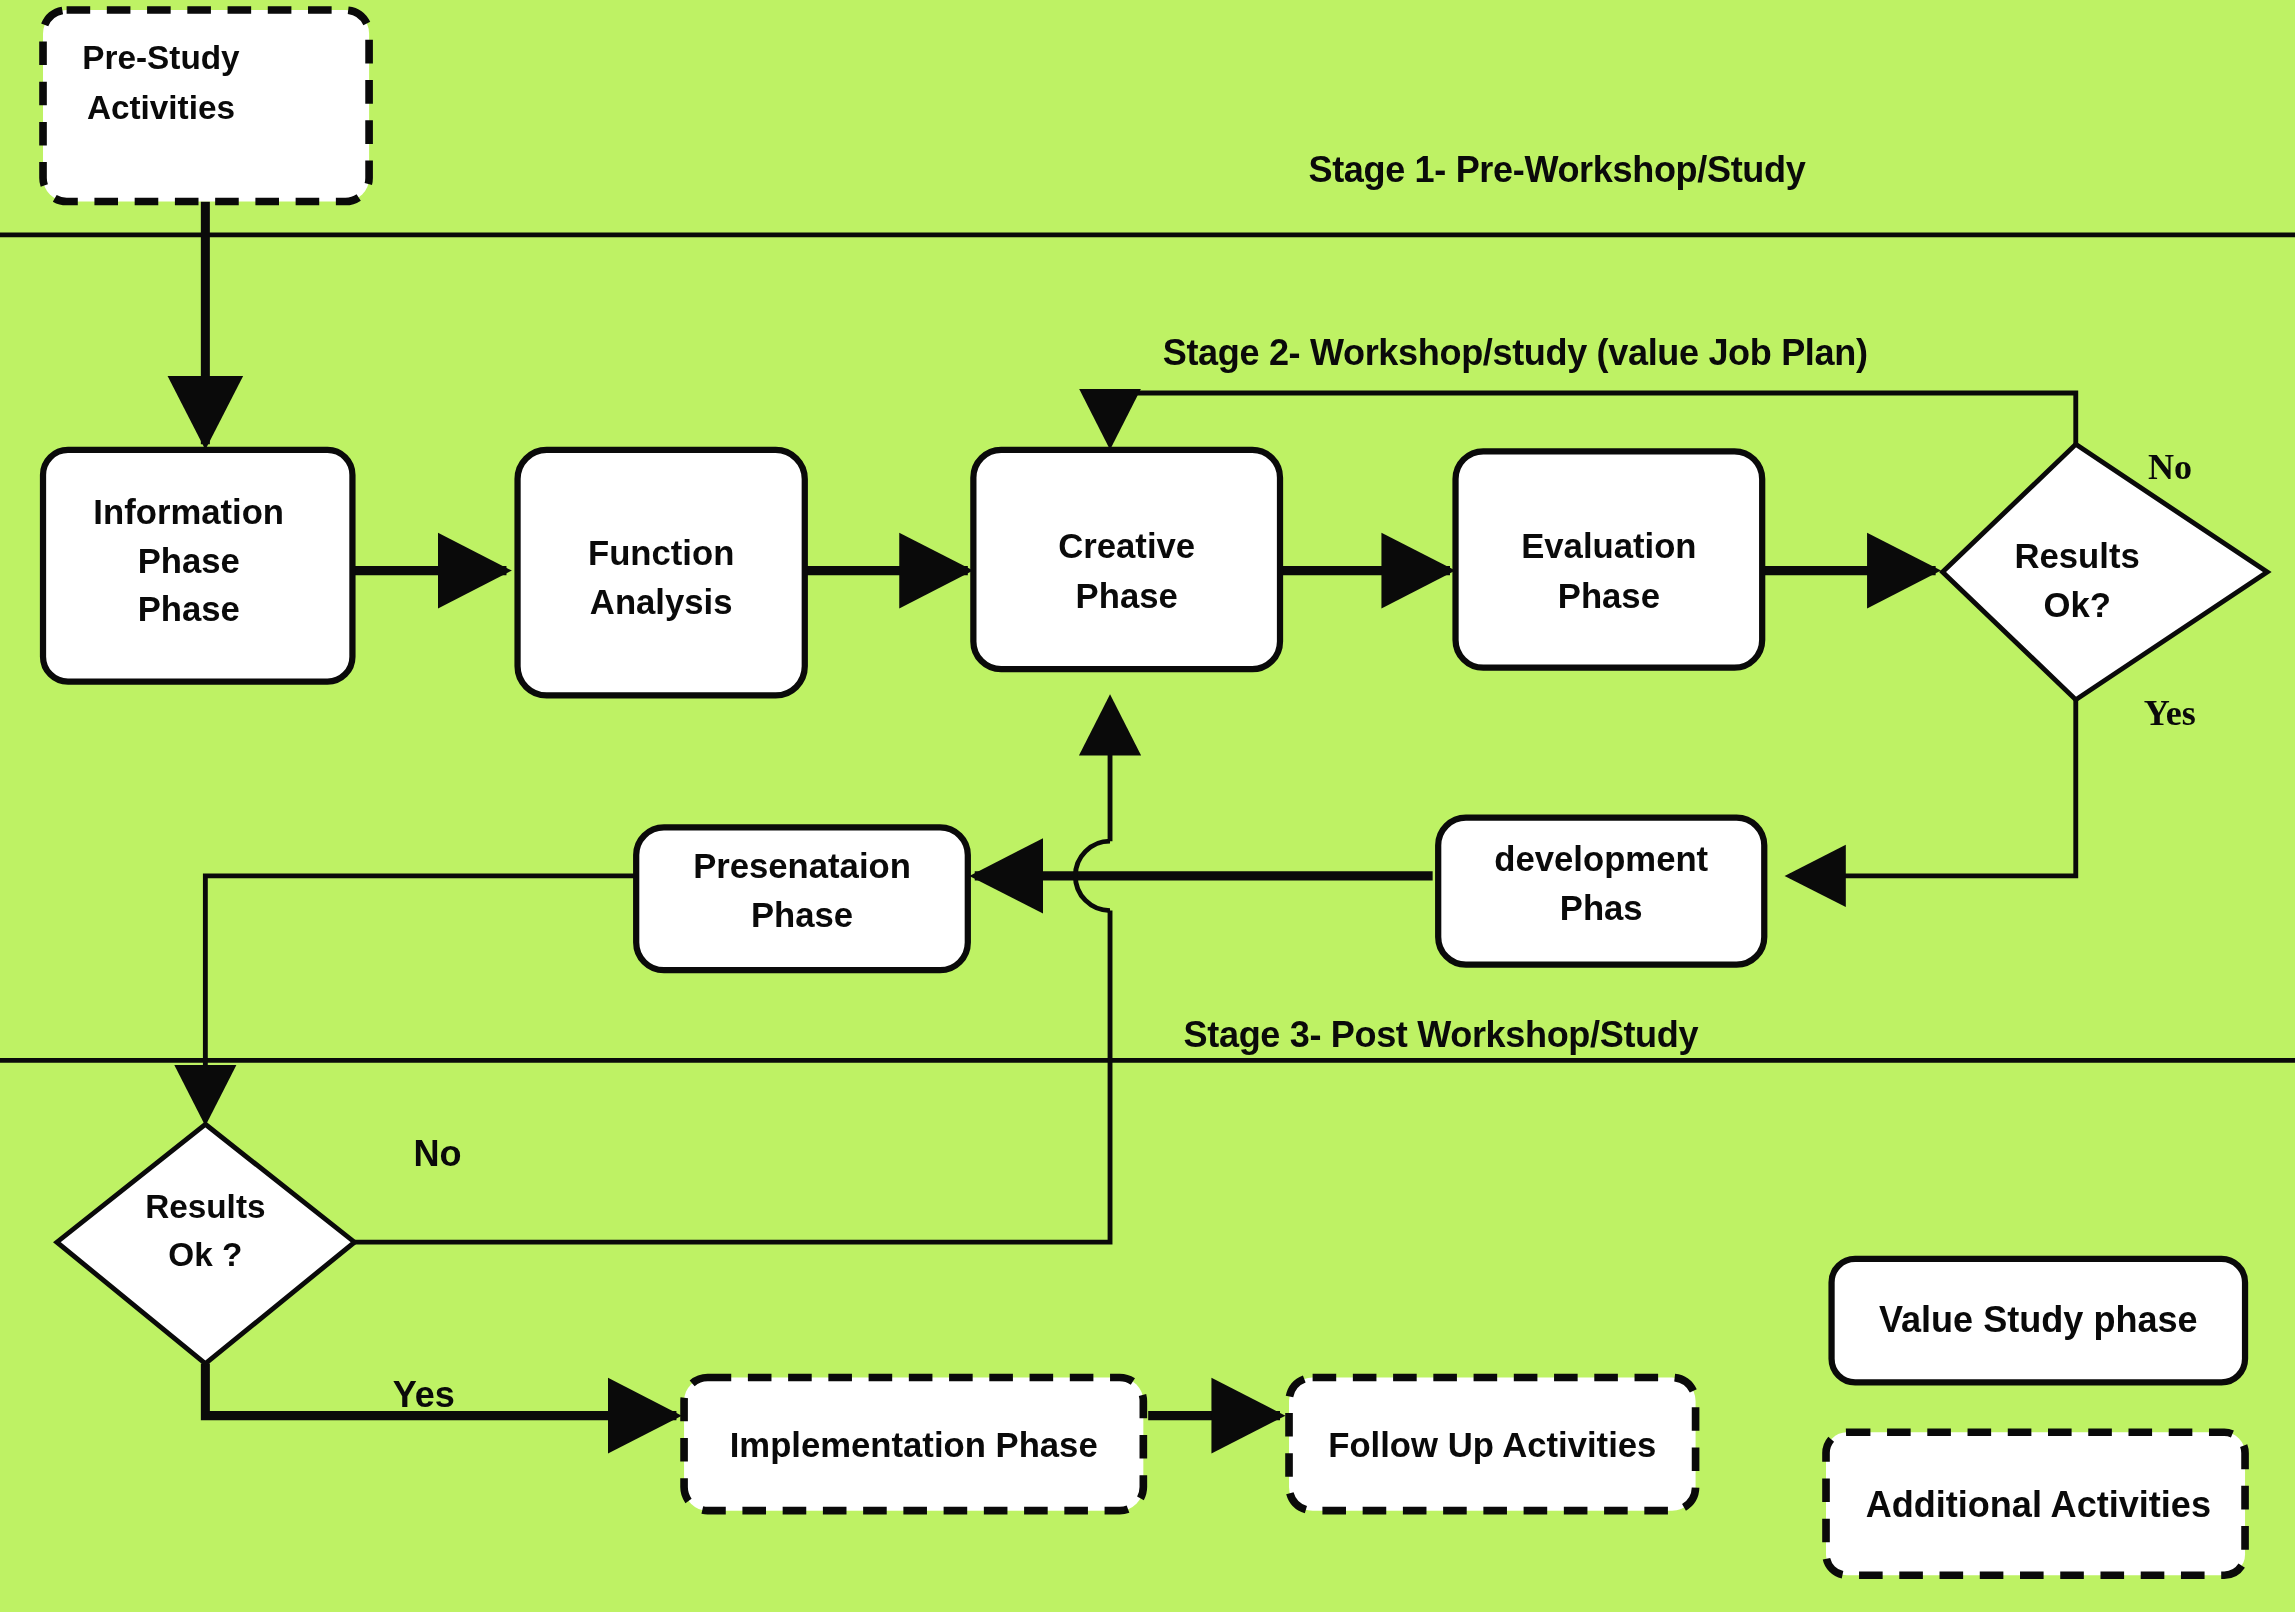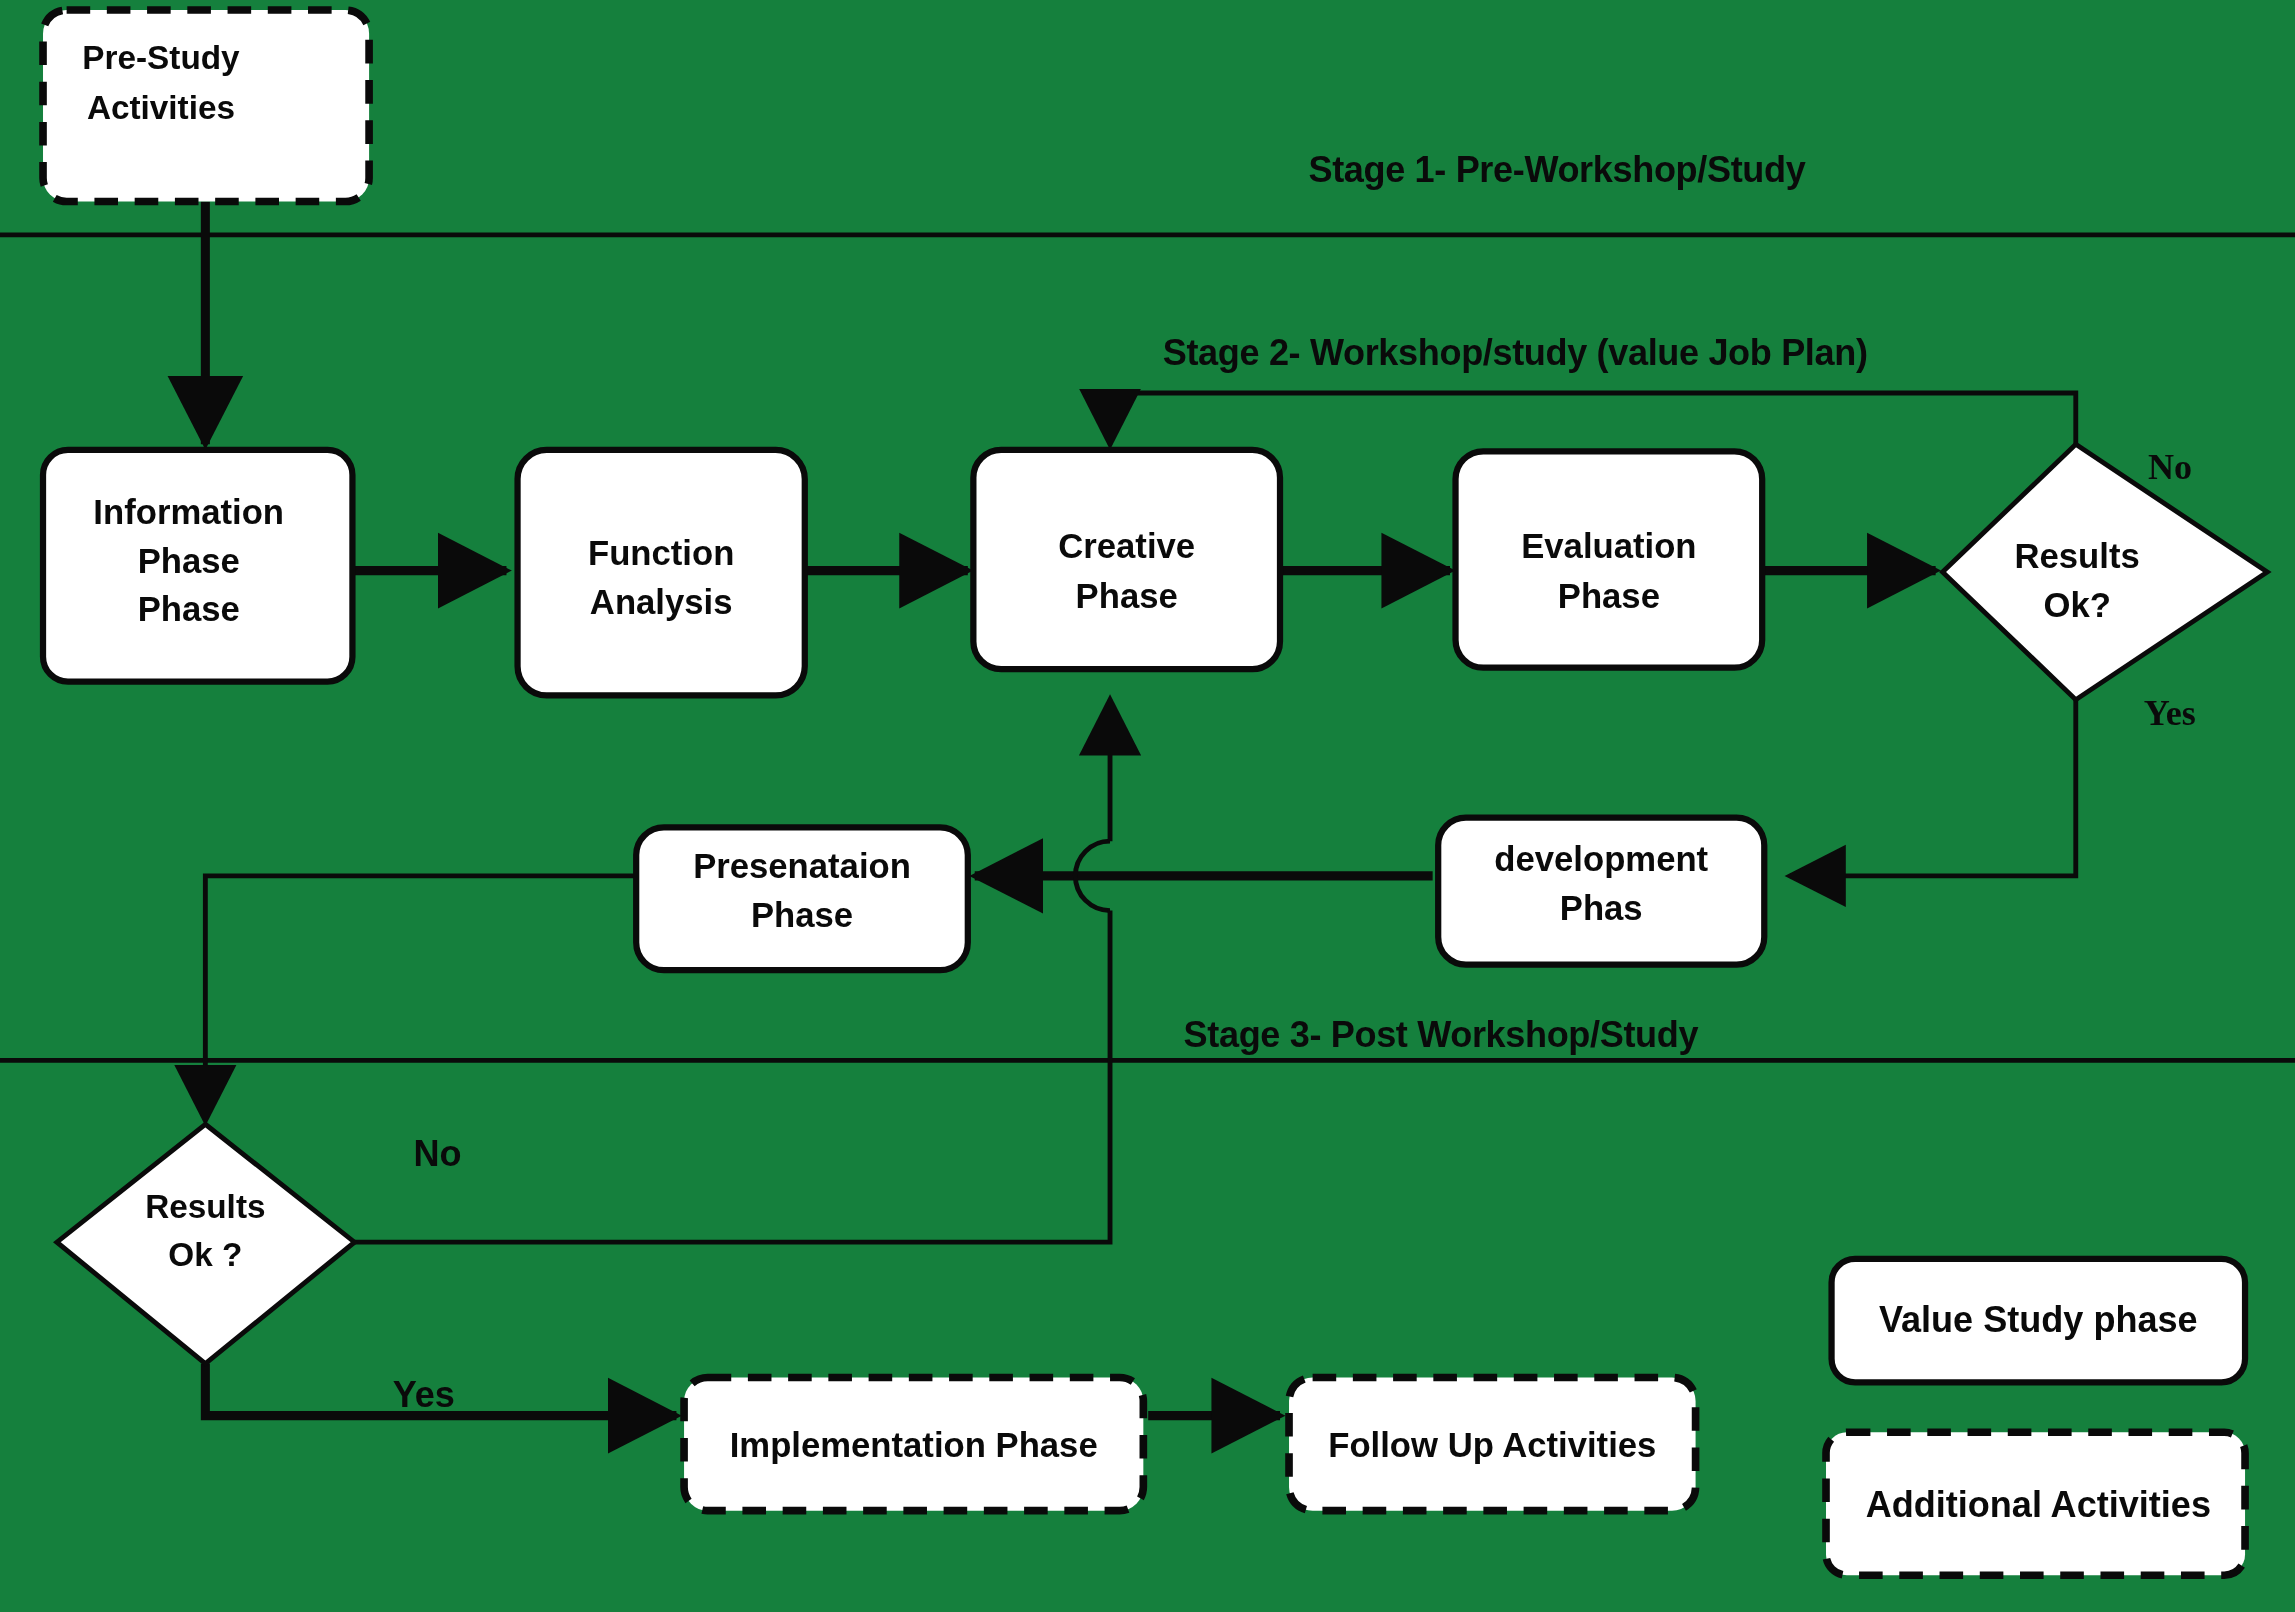--- a/index.html
+++ b/index.html
@@ -1,19 +1,19 @@
 <!DOCTYPE html>
 <html style="font-size:11px"><head>
 <meta charset="utf-8">
 <style>
   html,body{margin:0;padding:0;background:#ffffff;}
   #page{
     position:relative;
     width:2295px;height:1613px;
-    background:#15803d;
+    background:#bef264;
     font-family:"Liberation Sans", sans-serif;
     overflow:hidden;
   }
   svg#canvas{position:absolute;left:0;top:0;width:2295px;height:1613px;}
   .nodeText{
     font-family:"Liberation Sans", sans-serif;
     font-weight:bold;
     fill:#0a0a0a;
     text-anchor:middle;
     dominant-baseline:middle;

